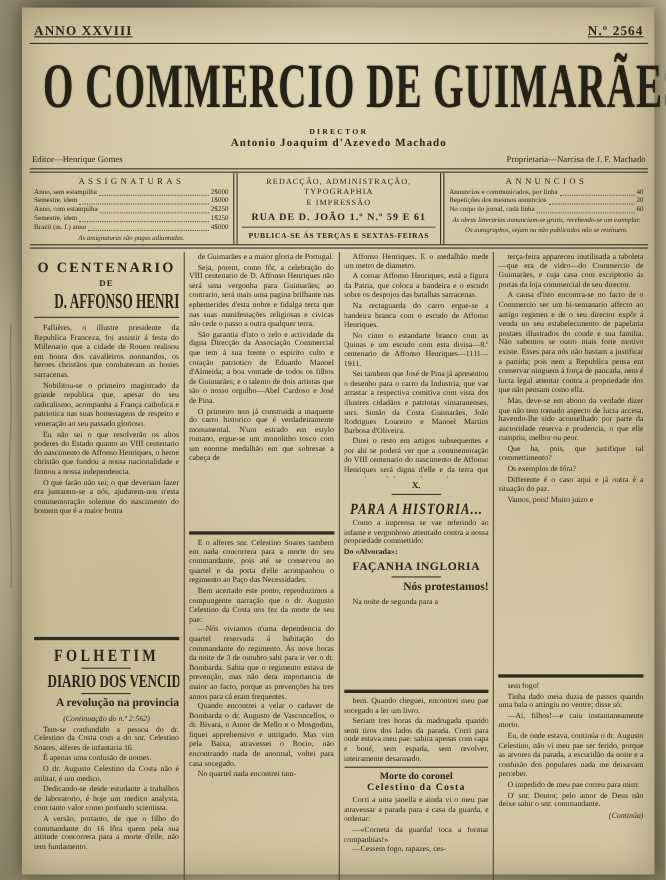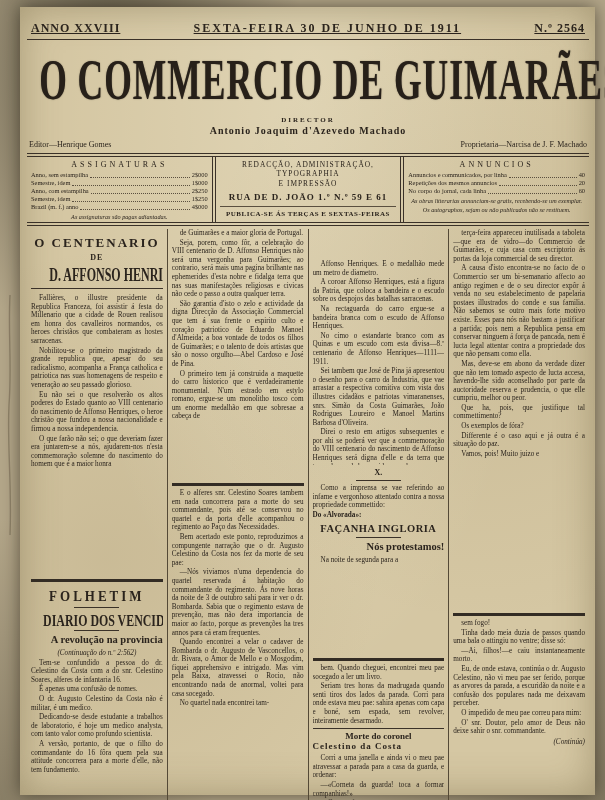--- a/index.html
+++ b/index.html
@@ -87,39 +87,38 @@
   .t1{font-size:13px;font-weight:bold;text-align:center;letter-spacing:2px;margin:6px 0 2px 0;}
   .t2{font-size:8px;font-weight:bold;text-align:center;letter-spacing:1px;margin-bottom:4px;}
   .t3{text-align:center;border-bottom:1px solid #3a3128;padding-bottom:4px;margin-bottom:5px;height:18px;}
   .t3 > span{display:inline-block;font-size:15px;font-weight:bold;white-space:nowrap;transform:scale(.8,1.3);transform-origin:center;}
   .hf{font-size:13px;font-weight:bold;text-align:center;letter-spacing:3px;margin:3px 0 2px 0;transform:scaleY(1.2);}
   .hb{text-align:center;margin:3px 0;height:16px;}
   .hb > span{display:inline-block;font-size:14px;font-weight:bold;white-space:nowrap;transform:scale(.85,1.2);transform-origin:center;}
   .hm{font-size:10.5px;font-weight:bold;text-align:center;letter-spacing:.5px;margin:4px 0 1px 0;}
   .hs{font-size:10.5px;font-weight:bold;text-align:right;margin:3px 0 4px 0;}
   .hx{font-size:9px;font-weight:bold;text-align:center;margin:3px 0 0 0;border-top:1px solid #3a3128;padding-top:2px;}
-  .hx2{font-size:9px;font-weight:bold;text-align:left;margin:0 0 3px 0;letter-spacing:1px;}
+  .hx2{font-size:9px;font-weight:bold;text-align:center;margin:0 0 3px 0;letter-spacing:1px;}
   .hp{text-align:center;margin:4px 0 2px 0;height:15px;}
   .hp > span{display:inline-block;font-size:12.5px;font-weight:bold;font-style:italic;letter-spacing:1px;white-space:nowrap;transform:scale(.92,1.15);transform-origin:center;}
   .orn{height:1px;background:#3a3128;width:34%;margin:3px auto;}
 </style>
 </head>
 <body>
 
 <div class="scan-bg"></div>
 
 <svg class="pencil" viewBox="0 0 8 240">
   <path d="M4 0 C 2 40, 6 70, 3 110 C 1 150, 6 190, 4 240" stroke="#5a4f3a" stroke-width="1.4" fill="none"></path>
 </svg>
 
 <div class="paper">
 
   <div class="toprow">
     <span>ANNO XXVIII</span>
-    <span class="date">SEXTA-FEIRA 30 DE JUNHO DE 1911</span>
     <span>N.º 2564</span>
   </div>
 
   <div class="masthead">
     <span class="title">O COMMERCIO DE GUIMARÃES</span>
   </div>
 
   <div class="director-block">
     <div class="director-label">DIRECTOR</div>
     <div class="director-name">Antonio Joaquim d'Azevedo Machado</div>
@@ -226,31 +225,32 @@
         </div>
         <div class="col-bottom">
           <div class="pr">E o alferes snr. Celestino Soares tambem em nada concorrera para a morte do seu commandante, pois até se conservou no quartel e da porta d'elle acompanhou o regimento ao Paço das Necessidades.</div>
           <div class="pr">Bem acertado este ponto, reproduzimos a compungente narração que o dr. Augusto Celestino da Costa nos fez da morte de seu pae:</div>
           <div class="pr">—Nós viviamos n'uma dependencia do quartel reservada á habitação do commandante do regimento. Ás nove horas da noite de 3 de outubro sahi para ir ver o dr. Bombarda. Sabia que o regimento estava de prevenção, mas não dera importancia de maior ao facto, porque as prevenções ha tres annos para cá eram frequentes.</div>
           <div class="pr">Quando encontrei a velar o cadaver de Bombarda o dr. Augusto de Vasconcellos, o dr. Bivara, o Amor de Mello e o Mosgodim, fiquei apprehensivo e intrigado. Mas vim pela Baixa, atravessei o Rocio, não encontrando nada de anormal, voltei para casa socegado.</div>
           <div class="pr">No quartel nada encontrei tam-</div>
         </div>
     </div>
     <div class="col">
-      <div class="col-top" style="height: 396px; margin-top: 31px;">
+      <div class="col-top" style="height: 396px;">
           <div class="clipbox" style="height: 205px;">
             <div class="pr">Affonso Henriques. E o medalhão mede um metro de diametro.</div>
             <div class="pr">A coroar Affonso Henriques, está a figura da Patria, que coloca a bandeira e o escudo sobre os despojos das batalhas sarracenas.</div>
             <div class="pr">Na rectaguarda do carro ergue-se a bandeira branca com o escudo de Affonso Henriques.</div>
             <div class="pr">No cimo o estandarte branco com as Quinas e um escudo com esta divisa—8.º centenario de Affonso Henriques—1111—1911.</div>
             <div class="pr">Sei tambem que José de Pina já apresentou o desenho para o carro da Industria, que vae arrastar a respectiva comitiva com vista dos illustres cidadãos e patriotas vimaranenses, snrs. Simão da Costa Guimarães, João Rodrigues Loureiro e Manoel Martins Barbosa d'Oliveira.</div>
             <div class="pr">Direi o resto em artigos subsequentes e por ahi se poderá ver que a commemoração do VIII centenario do nascimento de Affonso Henriques será digna d'elle e da terra que teve a honra de haver sido o seu berço.</div>
           </div>
           <div class="sig">X.</div>
           <div class="orn"></div>
+          <div class="hp"><span>PARA A HISTORIA...</span></div>
           <div class="pr">Como a imprensa se vae referindo ao infame e vergonhoso attentado contra a nossa propriedade commettido:</div>
           <div class="pr b">Do «Alvorada»:</div>
           <div class="hm">FAÇANHA INGLORIA</div>
           <div class="orn"></div>
           <div class="hs">Nós protestamos!</div>
           <div class="pr">Na noite de segunda para a</div>
         </div>
         <div class="col-bottom">
           <div class="pr">bem. Quando cheguei, encontrei meu pae socegado a ler um livro.</div>
           <div class="pr">Seriam tres horas da madrugada quando senti tiros dos lados da parada. Corri para onde estava meu pae: sahira apenas com capa e boné, sem espada, sem revolver, inteiramente desarmado.</div>

